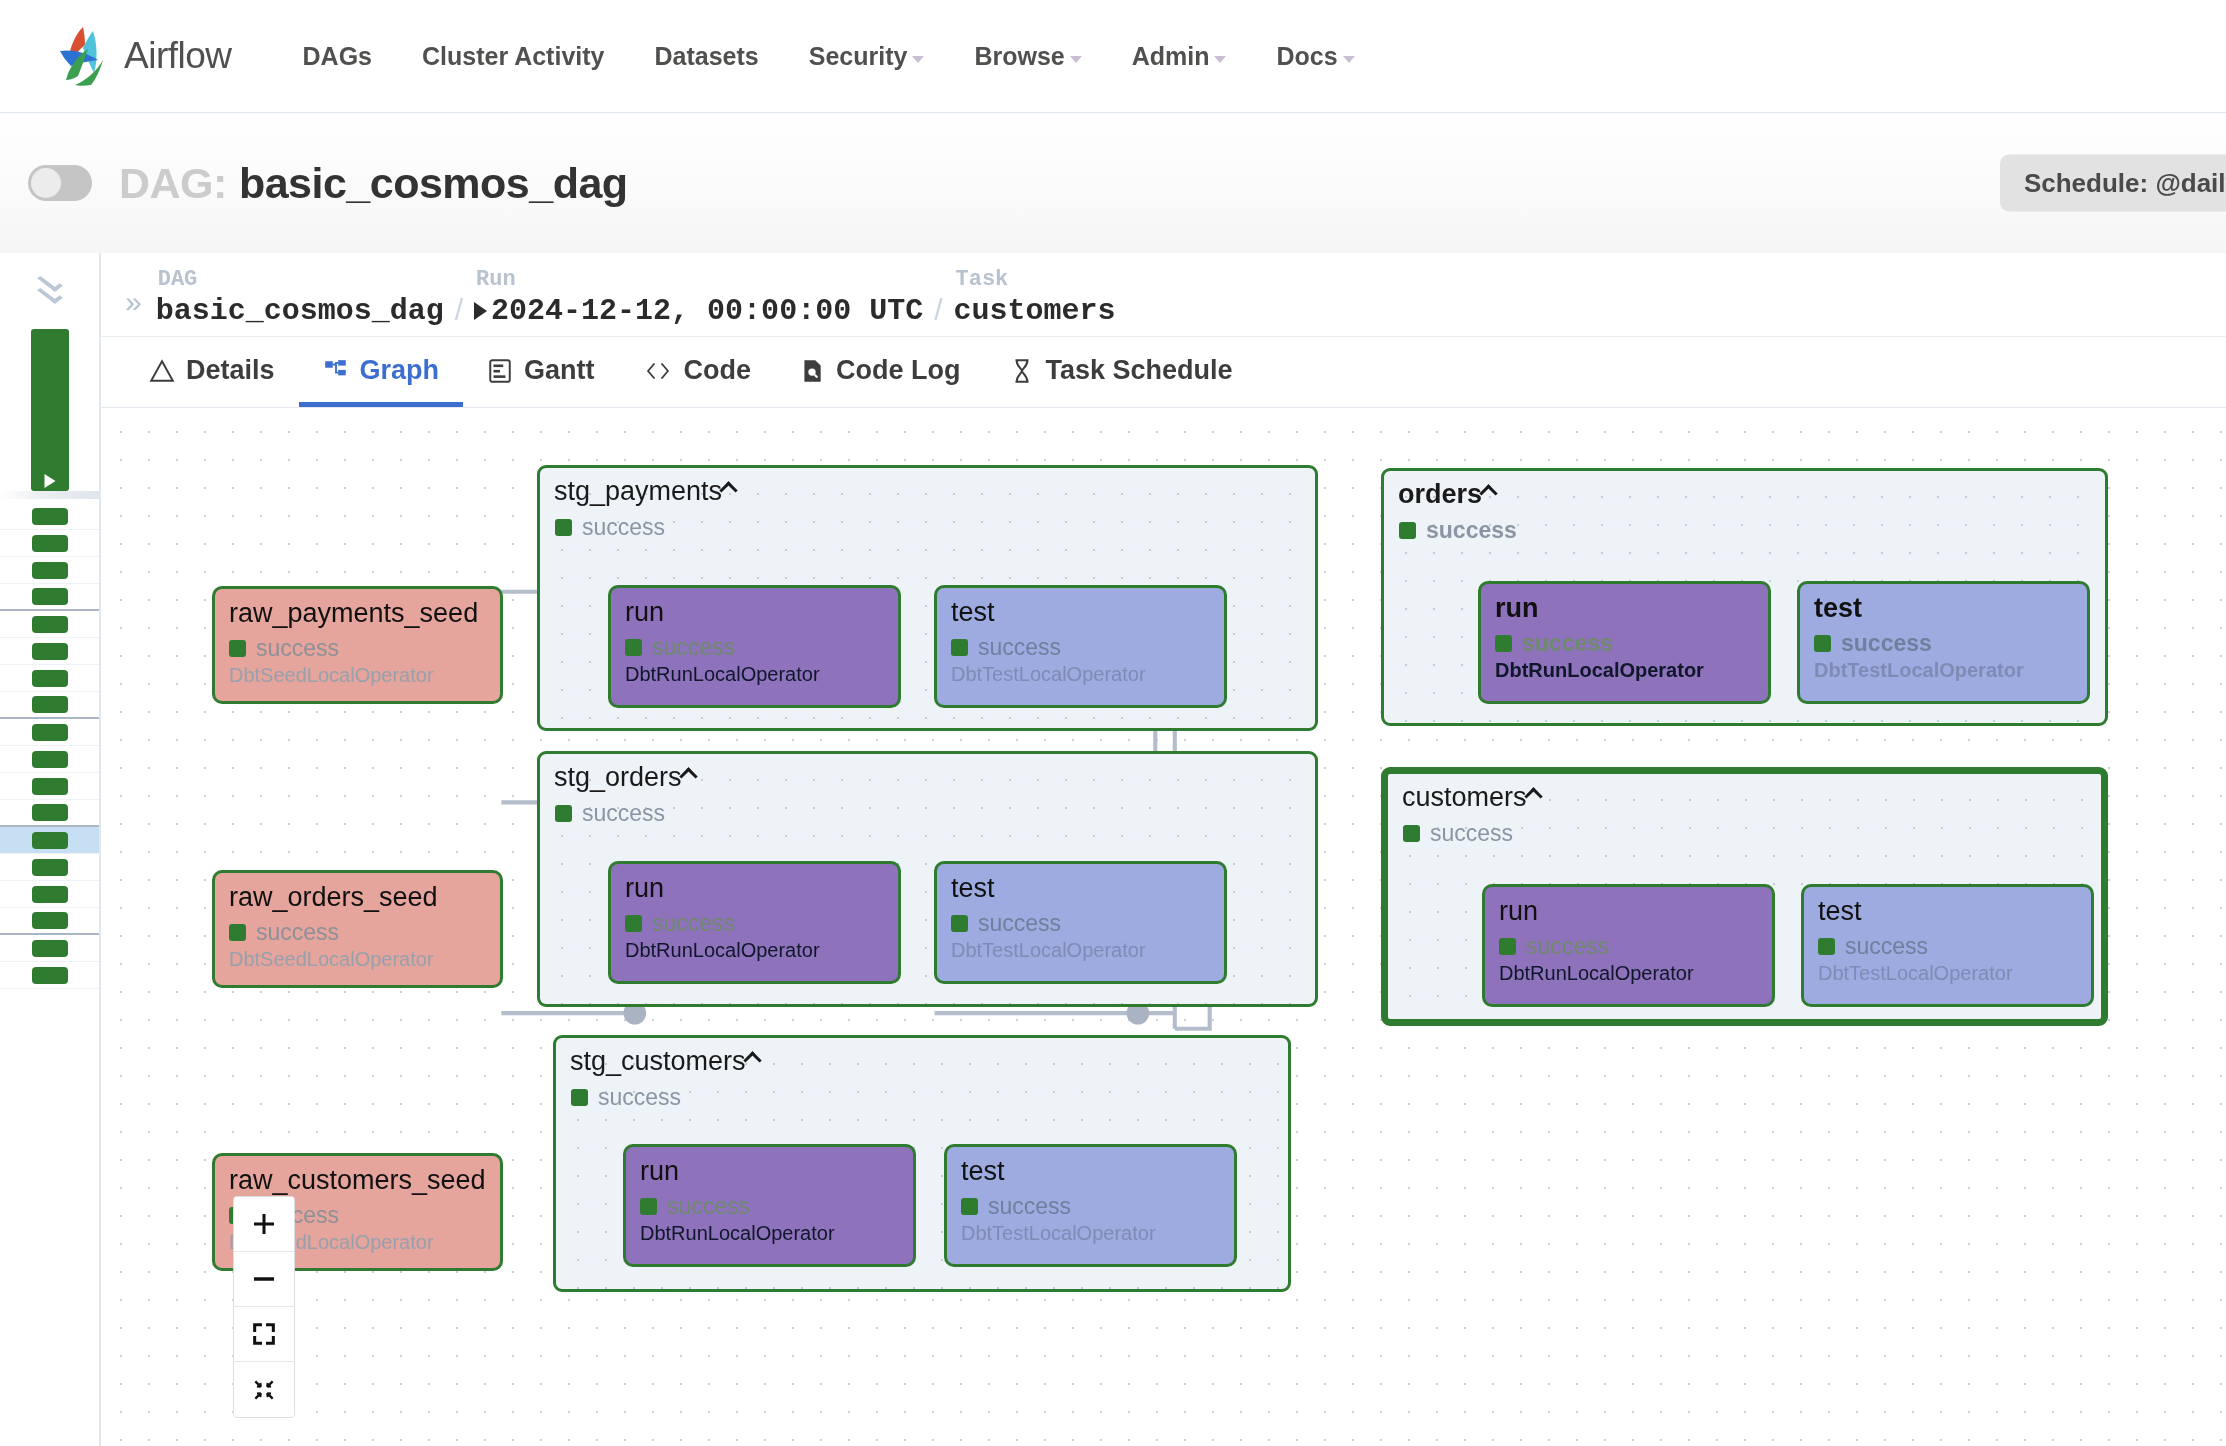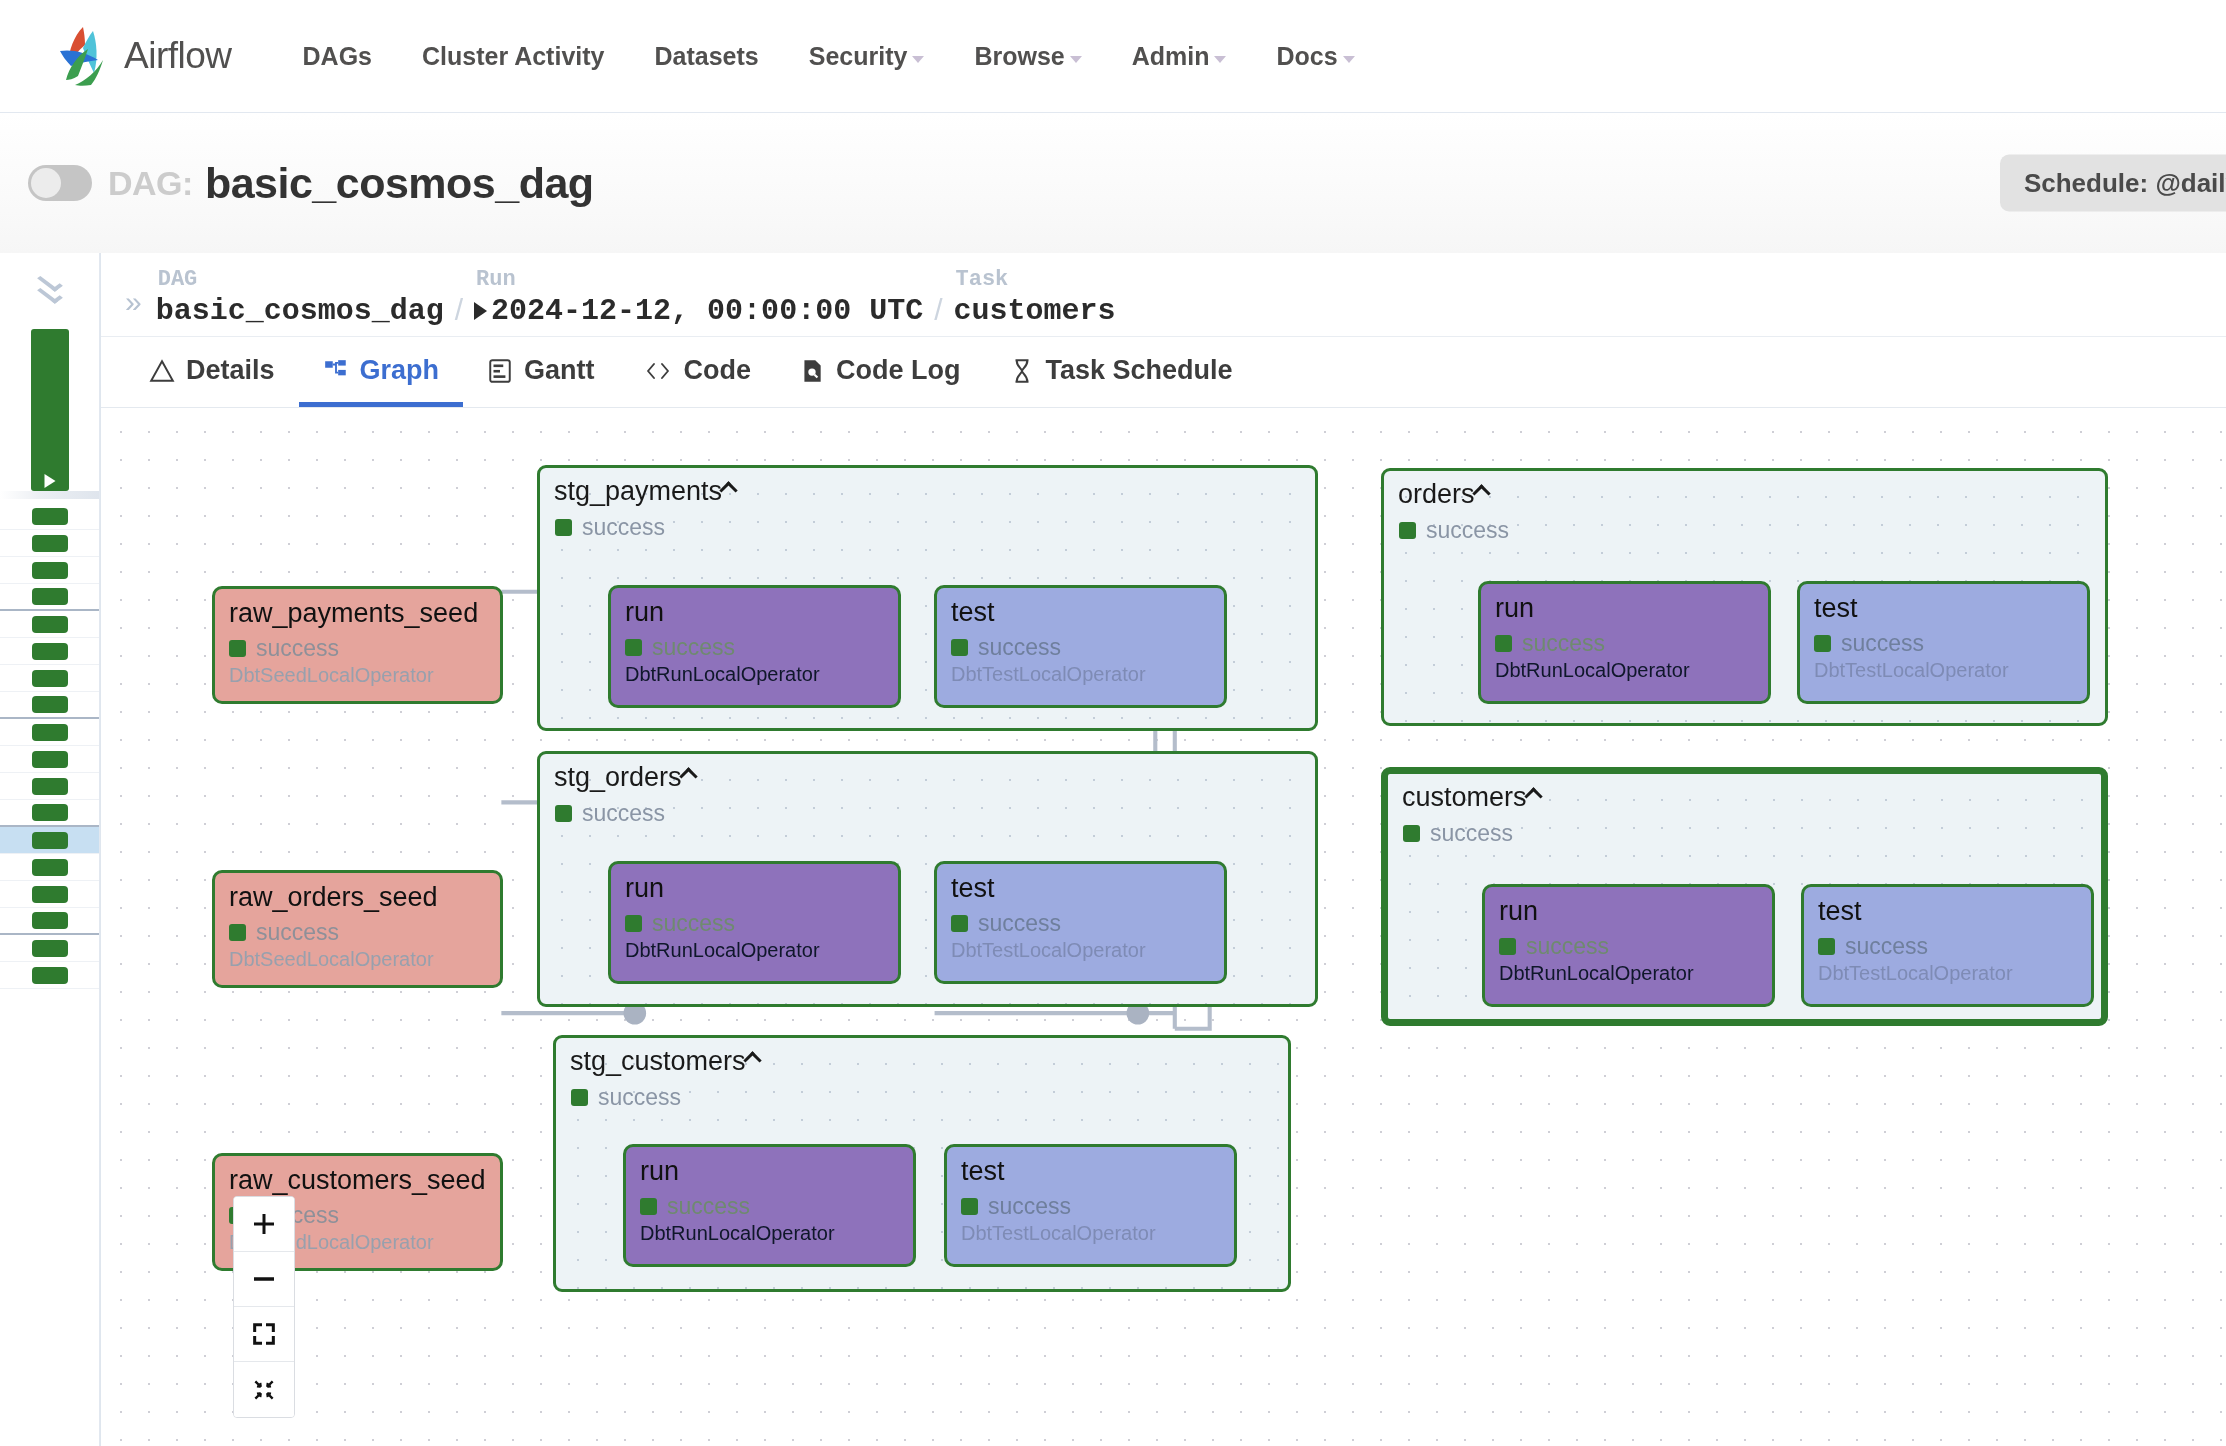--- a/index.html
+++ b/index.html
@@ -73,24 +73,25 @@
   }
   .toggle::after {
     content: "";
     position: absolute;
     top: 3px; left: 3px;
     width: 30px; height: 30px;
     border-radius: 50%;
     background: #ececec;
   }
   .dag-label {
-    font-size: 34px;
+    font-size: 43px;
     font-weight: bold;
     color: #cccccc;
     letter-spacing: -0.5px;
+    margin-left: 11px;
   }
   .dag-title {
     font-size: 43px;
     font-weight: bold;
     color: #333333;
     letter-spacing: -0.5px;
     margin-left: 12px;
   }
   .schedule-badge {
     position: absolute;
@@ -690,21 +691,21 @@
             </div>
             <div class="node test" style="left: 388px; top: 106px; width: 293px; height: 123px;">
               <div class="nm">test</div>
               <div class="st">
                 <span class="sq"></span>
                 <span>success</span>
               </div>
               <div class="op">DbtTestLocalOperator</div>
             </div>
           </div>
-          <div class="group" style="left: 1280px; top: 60px; width: 727px; height: 258px;">
+          <div class="group" style="left: 1280px; top: 60px; width: 727px; height: 258px; font-weight: bold;">
             <div class="group-title">
               <span>orders</span>
               <i class="up-chev"></i>
             </div>
             <div class="group-status">
               <span class="sq"></span>
               <span>success</span>
             </div>
             <div class="node run" style="left: 94px; top: 110px; width: 293px; height: 123px;">
               <div class="nm">run</div>

